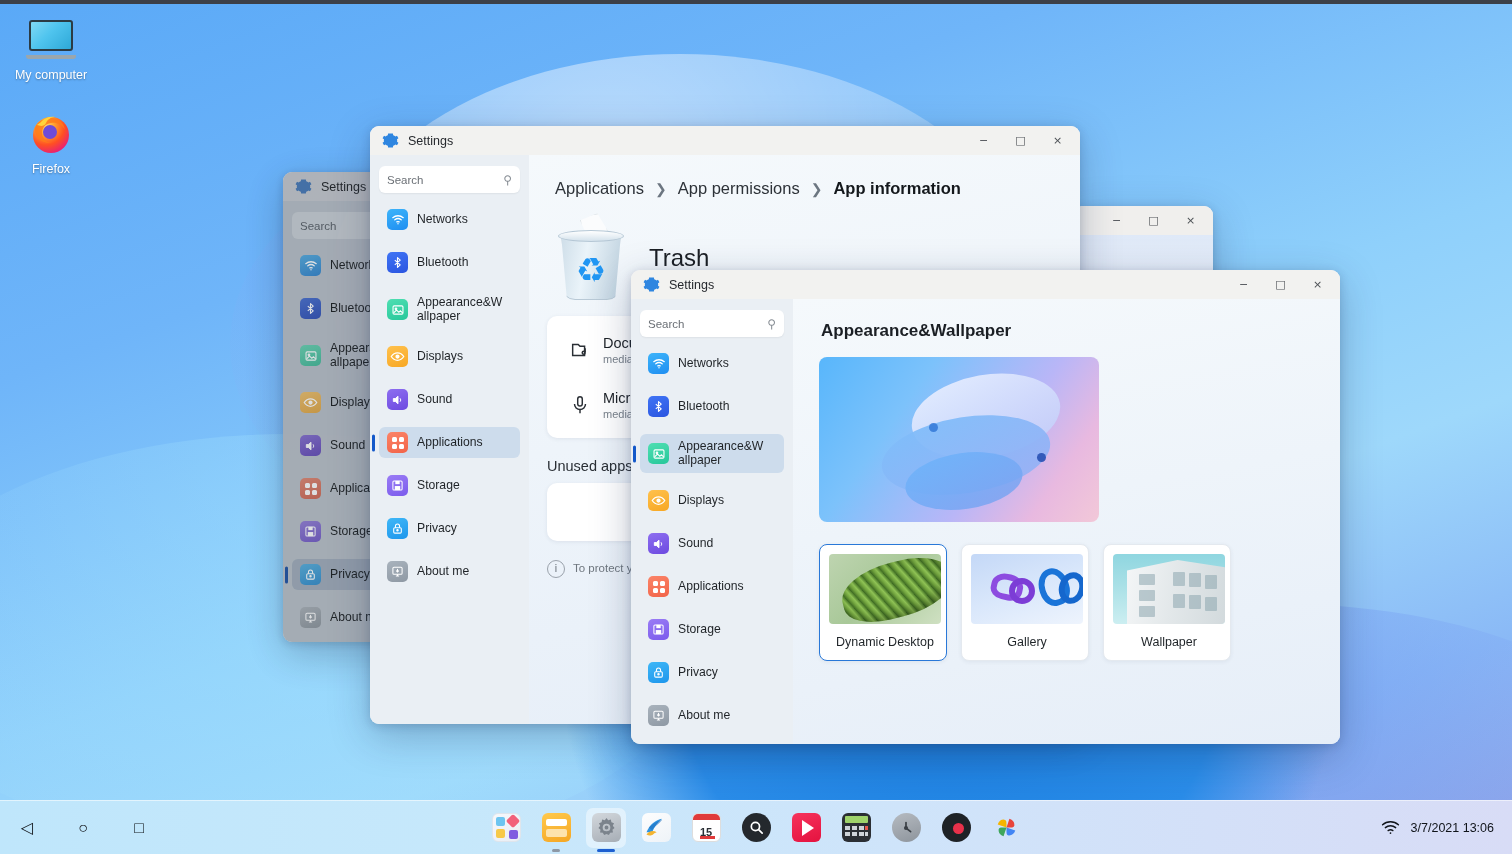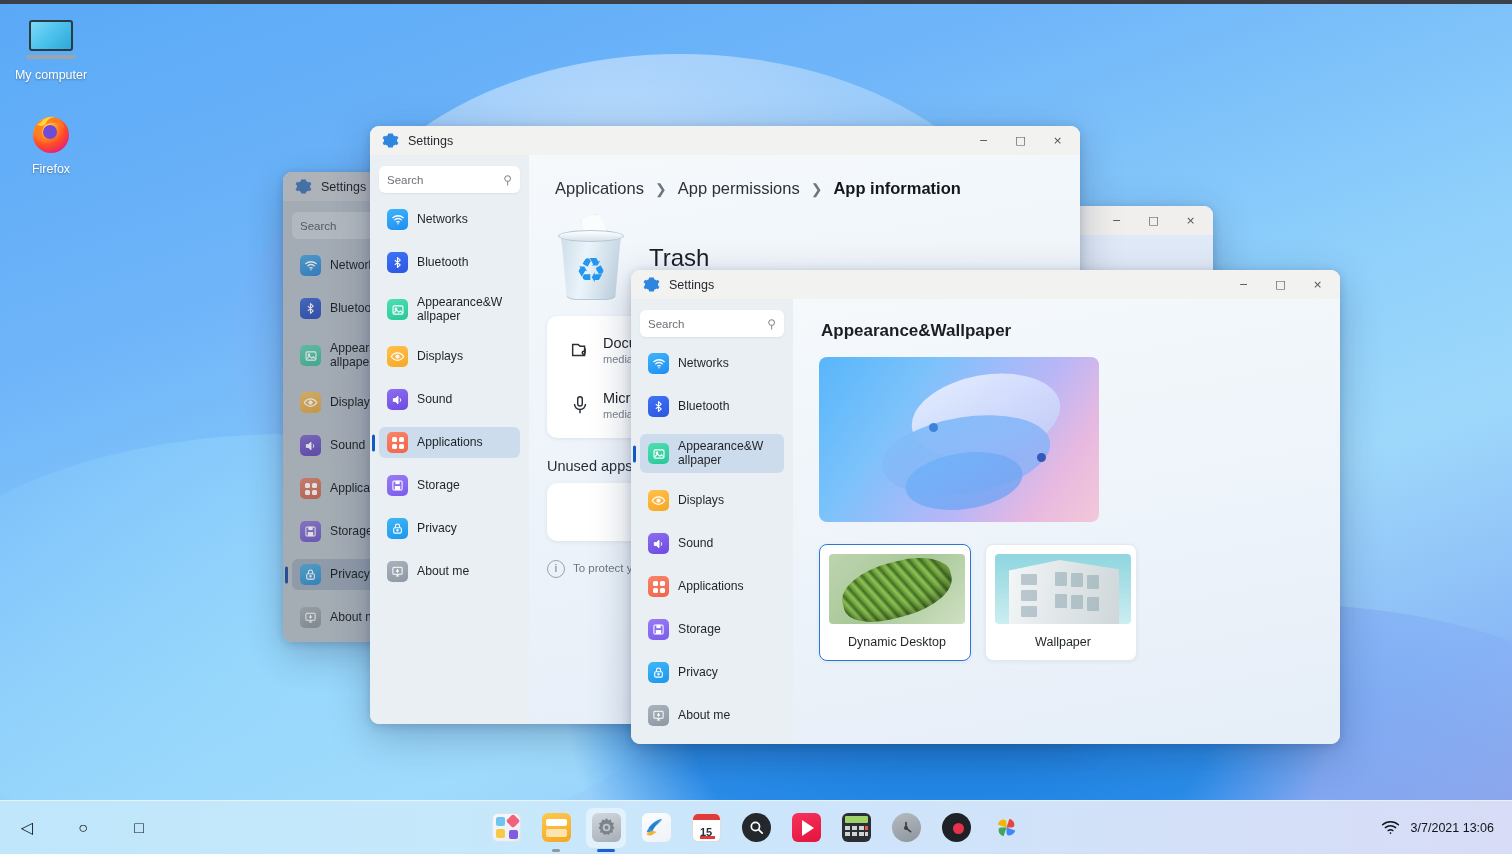--- a/index.html
+++ b/index.html
@@ -253,21 +253,21 @@
     background: linear-gradient(160deg, rgba(125,190,250,.95), rgba(150,175,245,.9));
     transform: rotate(-9deg); }
   .hero-wall .s3 { left: 86px; top: 96px; width: 118px; height: 56px;
     background: linear-gradient(160deg, rgba(110,180,250,.92), rgba(120,160,240,.8));
     transform: rotate(-8deg); }
   .hero-wall .d1 { left: 110px; top: 66px; width: 9px; height: 9px; background: rgba(50,120,215,.85); }
   .hero-wall .d2 { left: 218px; top: 96px; width: 9px; height: 9px; background: rgba(40,80,180,.9); }
 
   .wall-grid { display: flex; gap: 14px; margin: 22px 0 0 26px; }
   .wall-card {
-    width: 152px; background: #fff; border-radius: 8px;
+    width: 128px; background: #fff; border-radius: 8px;
     border: 1.6px solid #e4e9ef; padding: 9px 5px 0 9px;
     cursor: pointer;
     box-shadow: 0 1px 4px rgba(40,60,90,.07);
   }
   .wall-card.selected { border-color: #2978d8; }
   .wall-card .thumb { width: 100%; height: 70px; border-radius: 4px; overflow: hidden; position: relative; }
   .wall-card .cap { text-align: center; font-size: 12.5px; color: #1f2428; padding: 11px 0 11px 0; }
 
   .th-dyn { background: linear-gradient(135deg,#bed4b0 0%, #a8c898 48%, #cfe0c2 100%); }
   .th-dyn .swirl {
@@ -788,20 +788,29 @@
         </div>
 
         <div class="wall-grid">
           <div class="wall-card selected">
             <div class="thumb th-dyn">
                 <div class="swirl"></div>
               </div>
             <div class="cap">Dynamic Desktop</div>
           </div>
           <div class="wall-card">
+            <div class="thumb th-gal">
+              <div class="kn k1"></div>
+                <div class="kn k2"></div>
+                <div class="kn k3"></div>
+                <div class="kn k4"></div>
+            </div>
+            <div class="cap">Gallery</div>
+          </div>
+          <div class="wall-card">
             <div class="thumb th-wall">
               <div class="bldg"></div>
               <div class="win-row" style="left:26px;top:20px;width:16px;height:11px"></div>
               <div class="win-row" style="left:26px;top:36px;width:16px;height:11px"></div>
               <div class="win-row" style="left:26px;top:52px;width:16px;height:11px"></div>
               <div class="win-row" style="left:60px;top:18px;width:12px;height:14px"></div>
               <div class="win-row" style="left:76px;top:19px;width:12px;height:14px"></div>
               <div class="win-row" style="left:92px;top:21px;width:12px;height:14px"></div>
               <div class="win-row" style="left:60px;top:40px;width:12px;height:14px"></div>
               <div class="win-row" style="left:76px;top:41px;width:12px;height:14px"></div>

